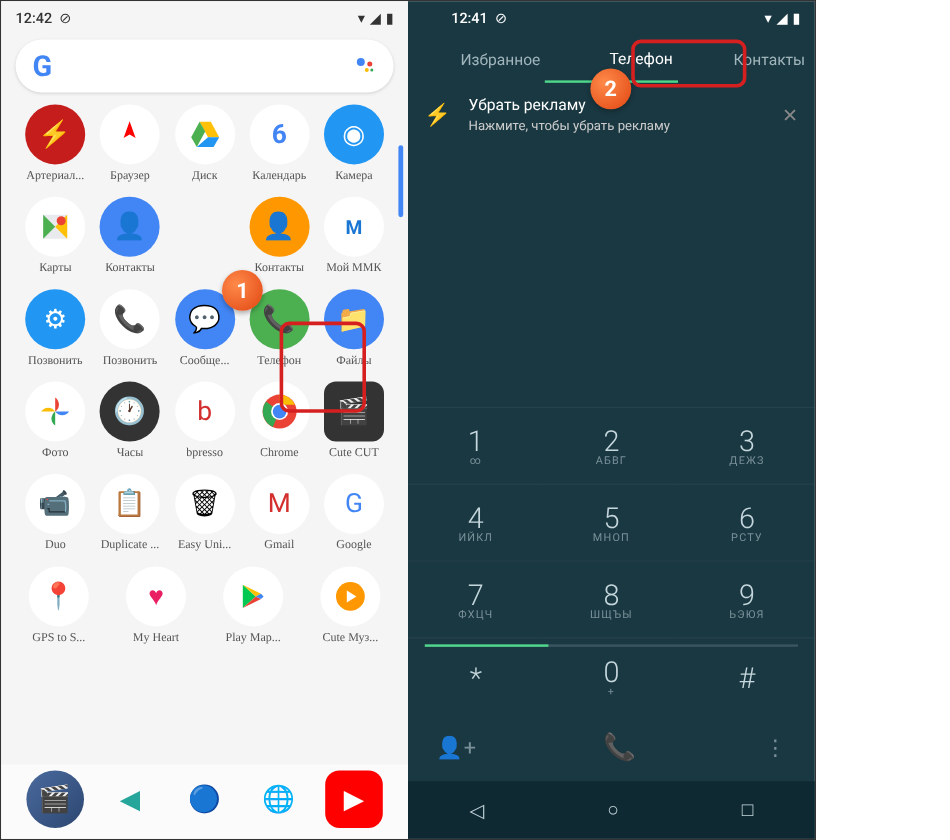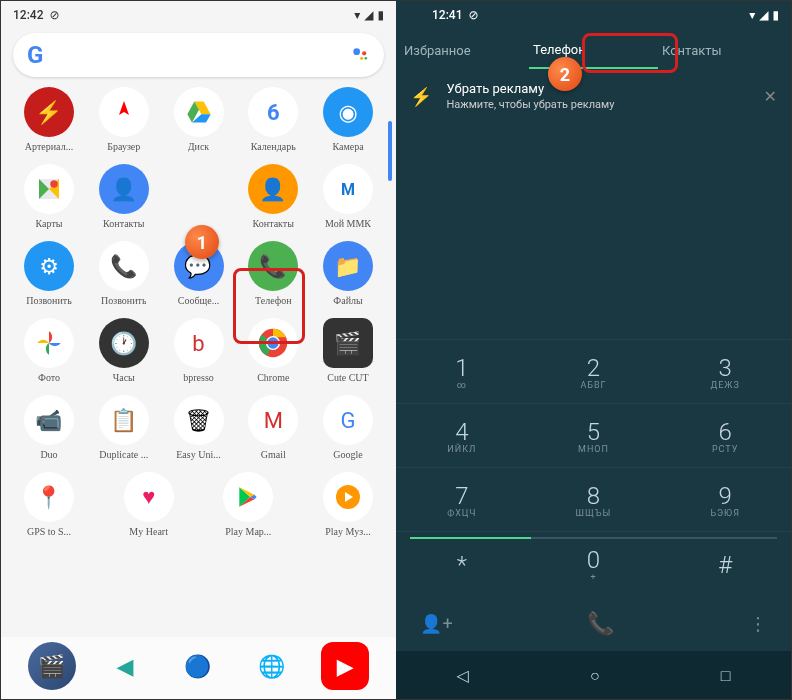--- a/index.html
+++ b/index.html
@@ -1,17 +1,17 @@
 <!DOCTYPE html>
 <html><head>
 <meta charset="utf-8">
 <style>
 * { box-sizing: border-box; margin: 0; padding: 0; }
 body { font-family: Roboto, Arial, sans-serif; background: #fff; width: 792px; height: 700px; overflow: hidden; position: relative; }
-.container { display: flex; width: 792px; height: 700px; border: 1px solid #333; }
+.container { display: flex; width: 680px; height: 700px; border: 1px solid #333; }
 .phone { width: 395px; height: 698px; position: relative; overflow: hidden; }
 .phone-left { background: #f5f5f5; }
 .phone-right { background: #1a3842; }
 
 
 .status-bar { height: 28px; display: flex; align-items: center; justify-content: space-between; padding: 0 12px; font-size: 12px; font-weight: 500; }
 .phone-left .status-bar { color: #333; }
 .phone-right .status-bar { color: #fff; padding-left: 36px; }
 .status-left { display: flex; align-items: center; gap: 6px; }
 .status-right { display: flex; align-items: center; gap: 4px; }
@@ -34,21 +34,21 @@
 
 .dock { position: absolute; bottom: 0; left: 0; right: 0; height: 62px; background: rgba(255,255,255,0.6); display: flex; justify-content: space-around; align-items: center; padding: 0 14px; }
 .dock .app-icon { width: 48px; height: 48px; }
 
 
 .highlight-box { position: absolute; border: 3px solid #d62020; border-radius: 8px; pointer-events: none; }
 .step-badge { position: absolute; width: 34px; height: 34px; border-radius: 50%; background: radial-gradient(circle at 35% 35%, #ff8a4a, #e04510); color: #fff; font-weight: bold; font-size: 18px; display: flex; align-items: center; justify-content: center; box-shadow: 0 2px 4px rgba(0,0,0,0.3); }
 
 
 .phone-tabs { display: flex; height: 42px; align-items: center; padding: 0 4px; }
-.phone-tab { flex: 1; text-align: left; color: #a0b5bb; font-size: 13px; padding: 10px 4px; cursor: pointer; }
+.phone-tab { flex: 1; text-align: right; color: #a0b5bb; font-size: 13px; padding: 10px 4px; cursor: pointer; }
 .phone-tab.active { color: #fff; border-bottom: 2px solid #4fd88a; }
 
 .ad-banner { display: flex; align-items: center; padding: 10px 14px; color: #ccc; font-size: 11px; }
 .ad-bolt { font-size: 18px; color: #fff; margin-right: 14px; }
 .ad-text { flex: 1; }
 .ad-title { color: #fff; font-size: 13px; margin-bottom: 2px; }
 .ad-close { color: #888; font-size: 16px; cursor: pointer; }
 
 .dialer-area { position: absolute; bottom: 48px; left: 0; right: 0; }
 .dialpad { display: grid; grid-template-columns: repeat(3, 1fr); }
@@ -299,21 +299,21 @@
             </div>
             <div class="app-label">Play Мар...</div>
           </div>
         <div class="app-item">
             <div class="app-icon ic-play2">
               <svg width="28" height="28">
                 <circle cx="14" cy="14" r="12" fill="#ff9800"></circle>
                 <path d="M11 9 L11 19 L19 14 Z" fill="#fff"></path>
               </svg>
             </div>
-            <div class="app-label">Play Муз...</div>
+            <div class="app-label">Cute Муз...</div>
           </div>
       </div>
     </div>
 
     <div class="dock">
       <div class="app-icon ic-dock1">🎬</div>
       <div class="app-icon" style="color:#26a69a;">◀</div>
       <div class="app-icon">🔵</div>
       <div class="app-icon">🌐</div>
       <div class="app-icon ic-dock4">▶</div>

